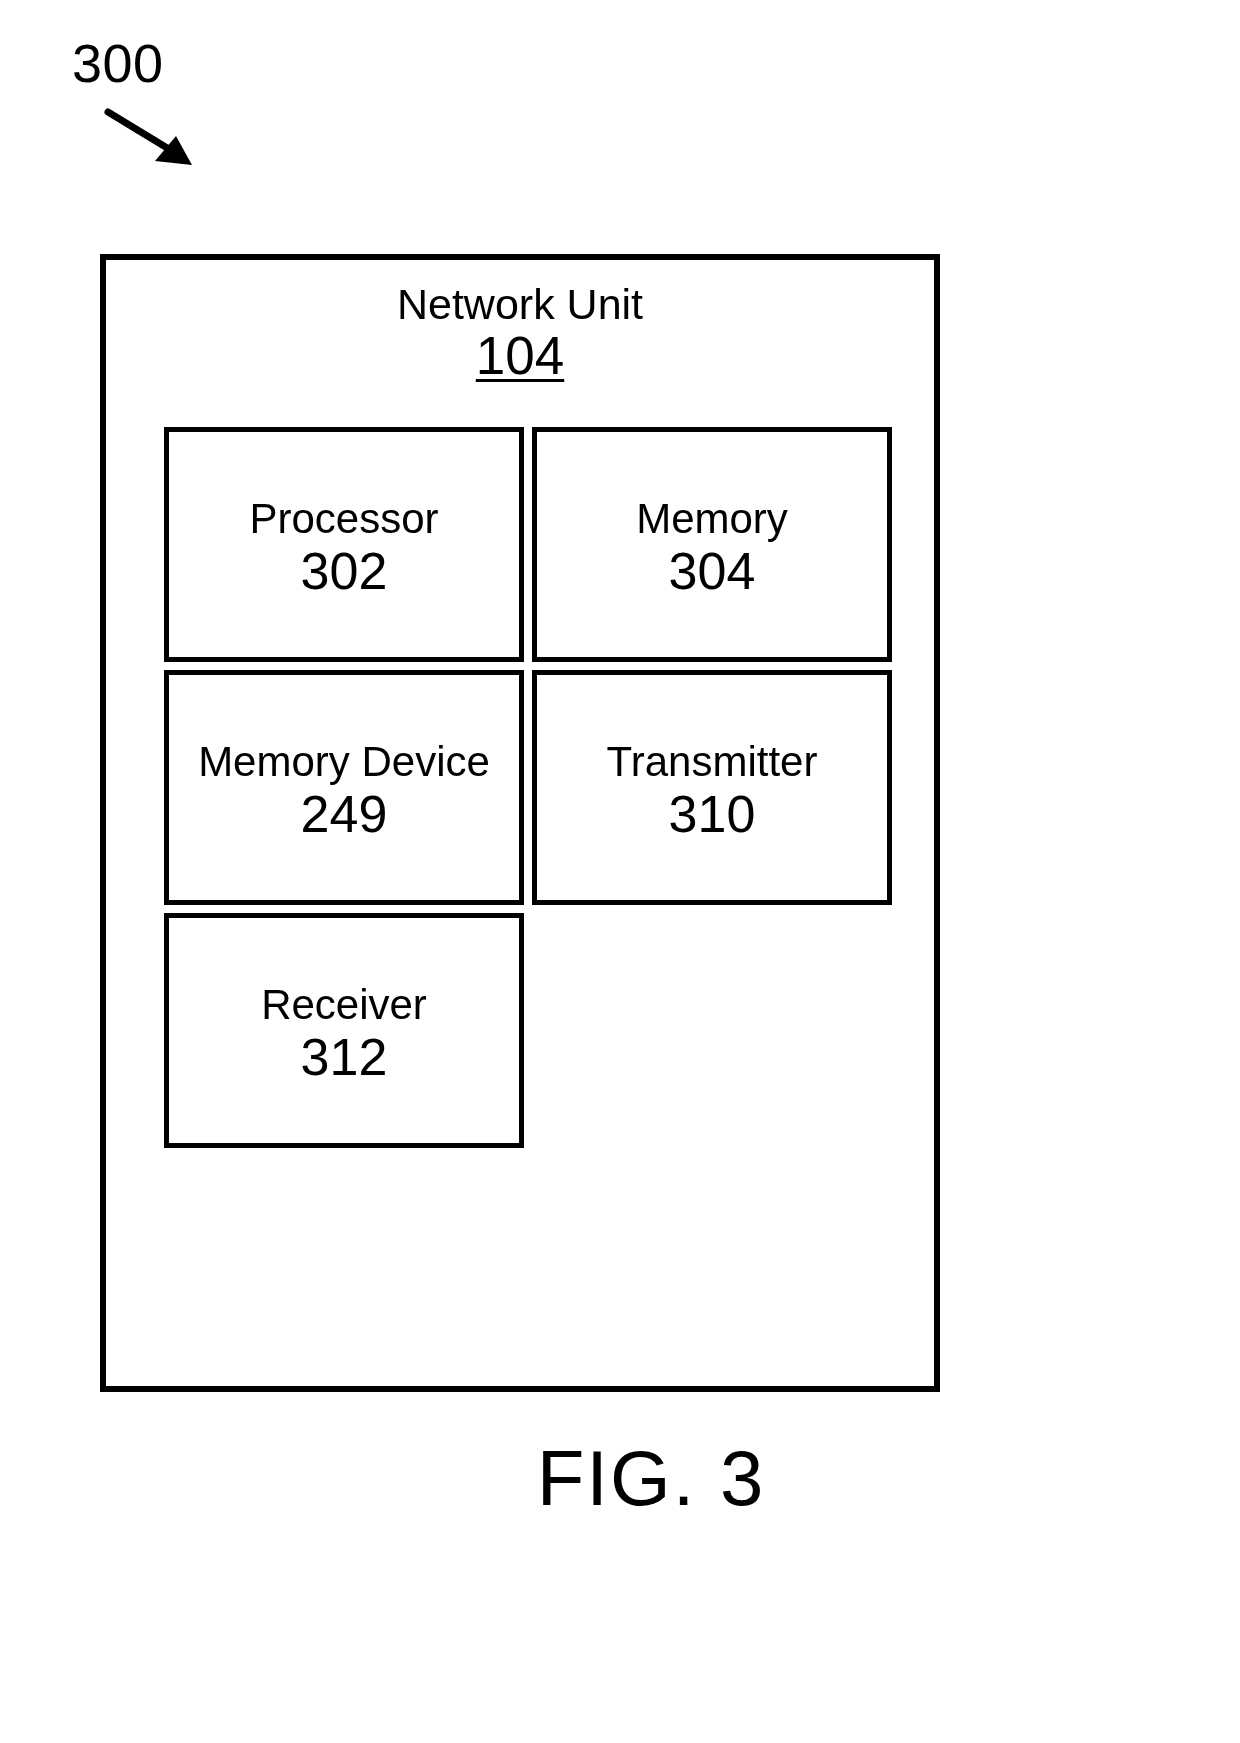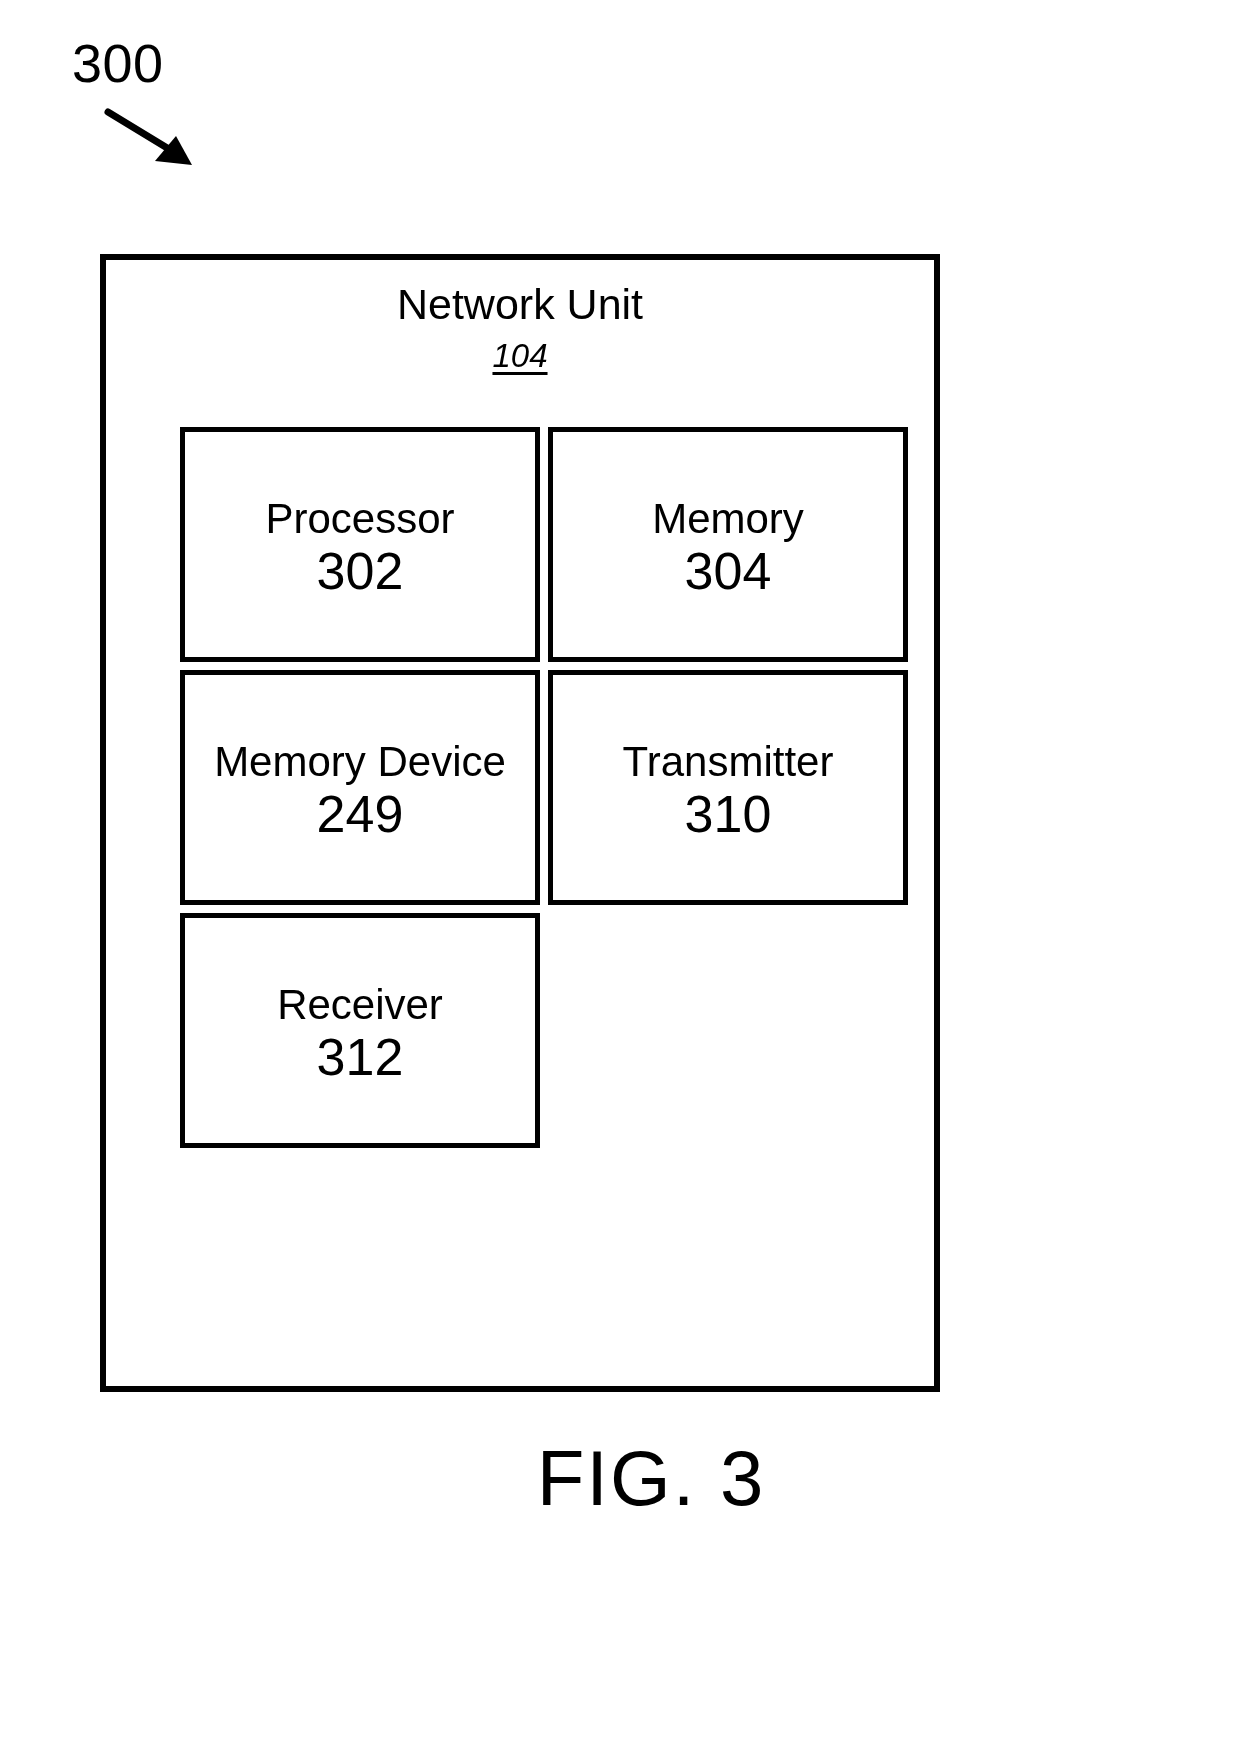--- a/index.html
+++ b/index.html
@@ -61,33 +61,32 @@
     top: 18px;
     width: 100%;
     text-align: center;
   }
   .block-title {
     font-size: 43px;
     line-height: 52px;
     white-space: nowrap;
   }
   .block-ref {
-    font-size: 33px;
+    font-size: 53px;
     line-height: 52px;
     text-decoration: underline;
     text-underline-offset: 5px;
     text-decoration-thickness: 3px;
     white-space: nowrap;
-    font-style: italic;
   }
 
   
   #component-grid {
     position: absolute;
-    left: 74px;
+    left: 58px;
     top: 167px;
     width: 790px;
     display: grid;
     grid-template-columns: 360px 360px;
     grid-template-rows: 235px 235px 235px;
     column-gap: 70px;
     row-gap: 111px;
     gap: 8px;
   }
   .component-box {

